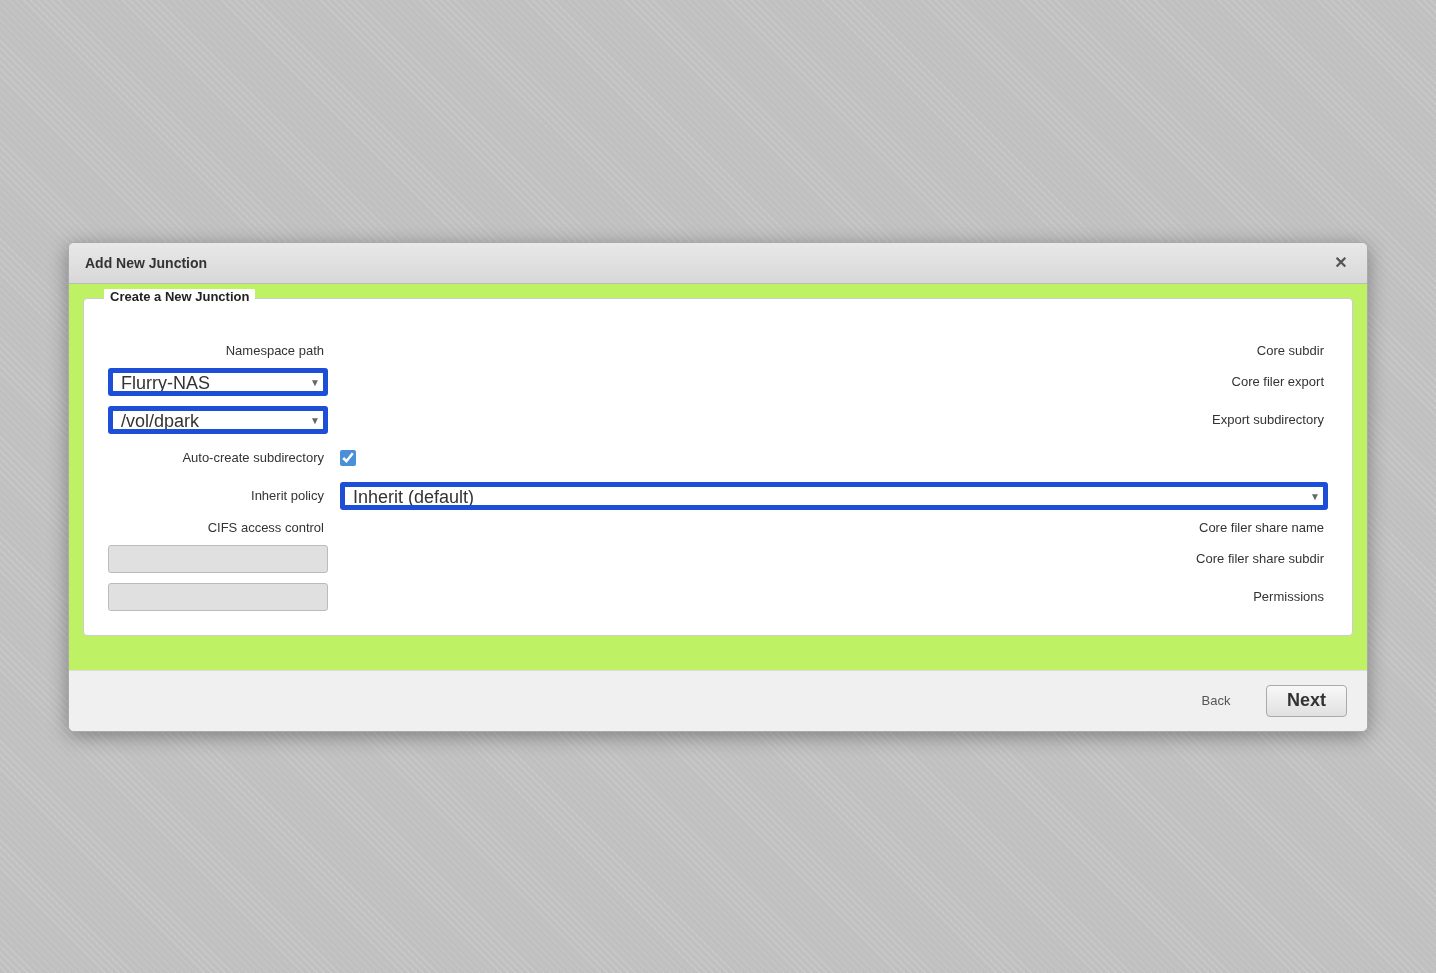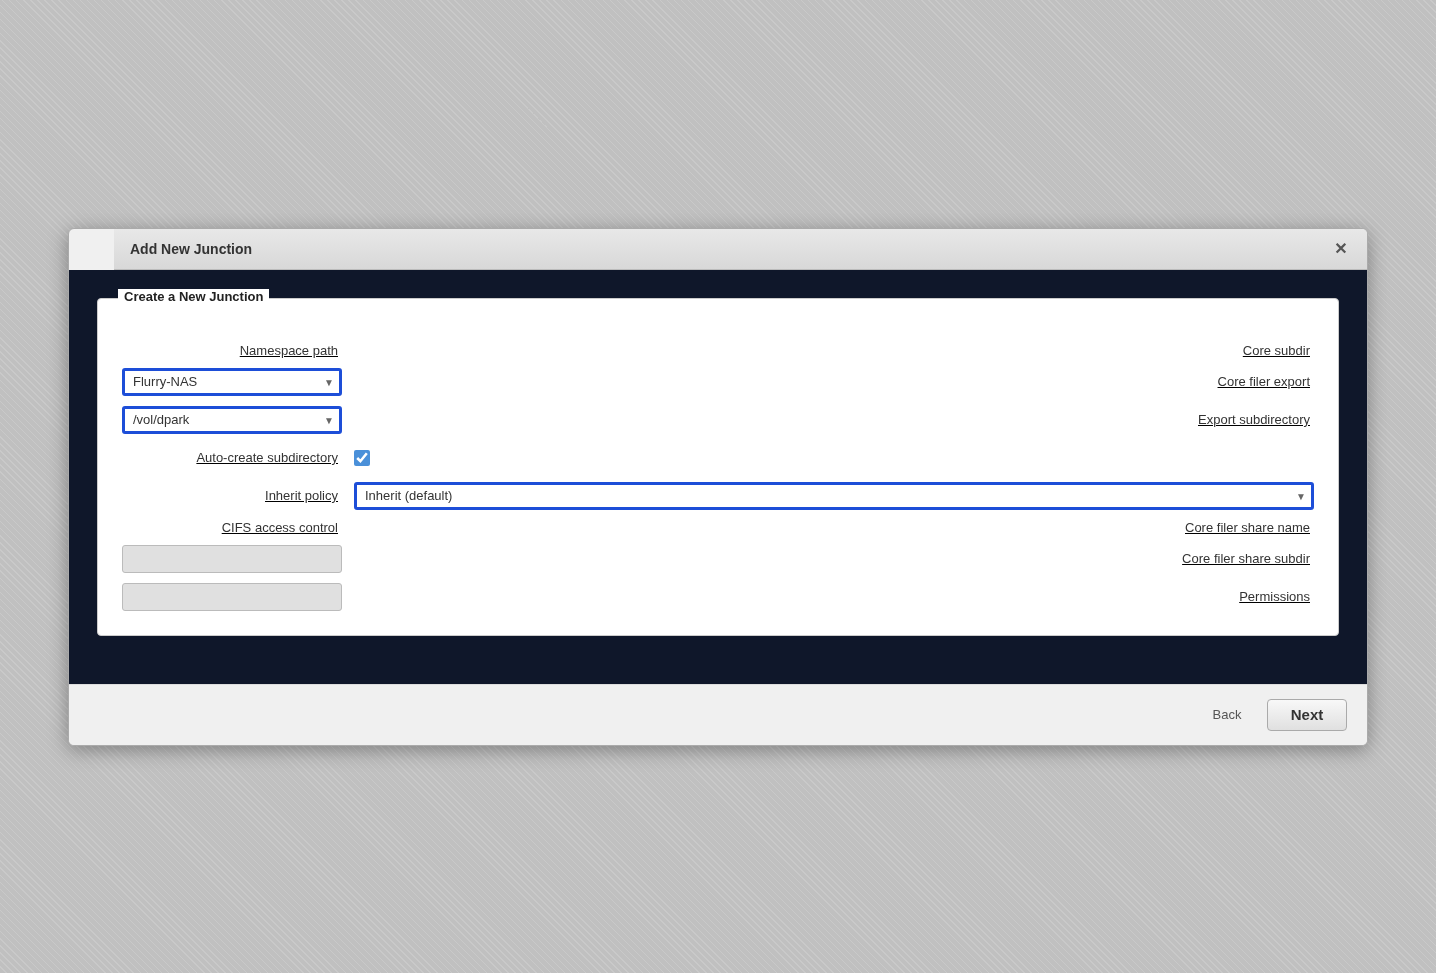--- a/index.html
+++ b/index.html
@@ -32,21 +32,20 @@
       overflow: hidden;
     }
 
     .dialog-titlebar {
       background: linear-gradient(to bottom, #e8e8e8, #d8d8d8);
       border-bottom: 1px solid #bbb;
       padding: 10px 16px;
       display: flex;
       align-items: center;
       justify-content: space-between;
-      margin-left: 45px;
     }
 
     .dialog-title {
       font-size: 14px;
       font-weight: 600;
       color: #333;
     }
 
     .close-btn {
       width: 20px;
@@ -56,23 +55,22 @@
       cursor: pointer;
       font-size: 16px;
       color: #555;
       display: flex;
       align-items: center;
       justify-content: center;
       font-weight: bold;
     }
 
     .dialog-body {
-      padding: 28px;
-      background: #0f172a;
-      text-decoration: underline;
+      padding: 14px;
+      background: #bef264;
     }
 
     .fieldset-box {
       border: 1px solid #ccc;
       border-radius: 4px;
       background: #fff;
       padding: 20px 24px 24px;
       position: relative;
       margin-bottom: 20px;
     }
@@ -121,24 +119,24 @@
     }
 
     .form-select-wrapper {
       position: relative;
       width: 100%;
     }
 
     .form-select {
       width: 100%;
       height: 28px;
-      border: 3px solid #1d4ed8;
+      border: 5px solid #1d4ed8;
       border-radius: 3px;
       padding: 0 28px 0 8px;
-      font-size: 13px;
+      font-size: 18px;
       background: #fff;
       color: #333;
       appearance: none;
       -webkit-appearance: none;
       outline: none;
       cursor: pointer;
     }
 
     .form-select.disabled {
       background: #e0e0e0;
@@ -202,31 +200,31 @@
       height: 16px;
       accent-color: #4a90d9;
       cursor: pointer;
     }
 
     .dialog-footer {
       display: flex;
       justify-content: flex-end;
       align-items: center;
       padding: 14px 20px;
-      gap: 0;
+      gap: 10px;
       background: #f0f0f0;
       border-top: 1px solid #ddd;
     }
 
     .btn {
       height: 32px;
       min-width: 80px;
       padding: 0 20px;
       border-radius: 4px;
-      font-size: 15px;
+      font-size: 18px;
       cursor: pointer;
       border: 1px solid #bbb;
       background: linear-gradient(to bottom, #f5f5f5, #e8e8e8);
       color: #333;
     }
 
     .btn-next {
       font-weight: 700;
       background: linear-gradient(to bottom, #f8f8f8, #e0e0e0);
       border: 1.5px solid #aaa;

